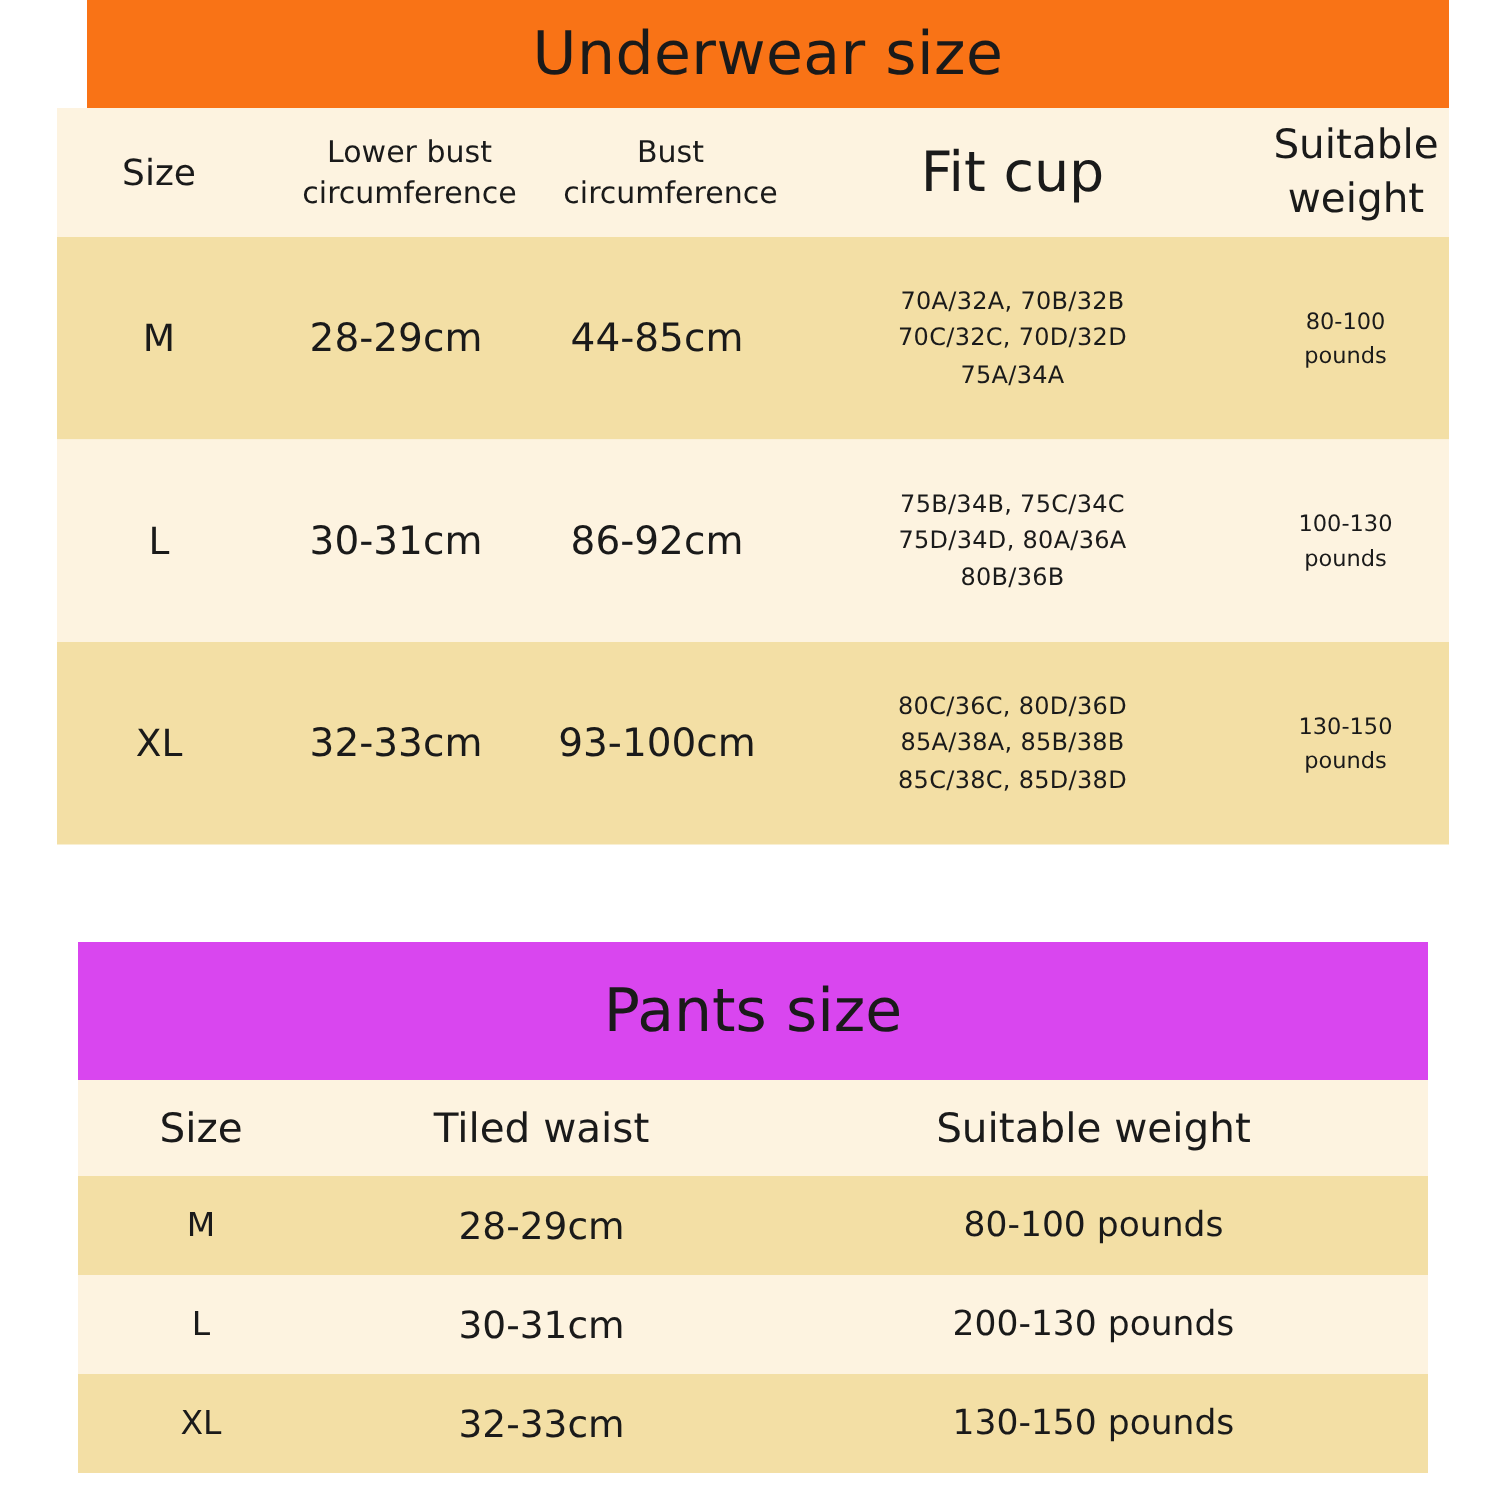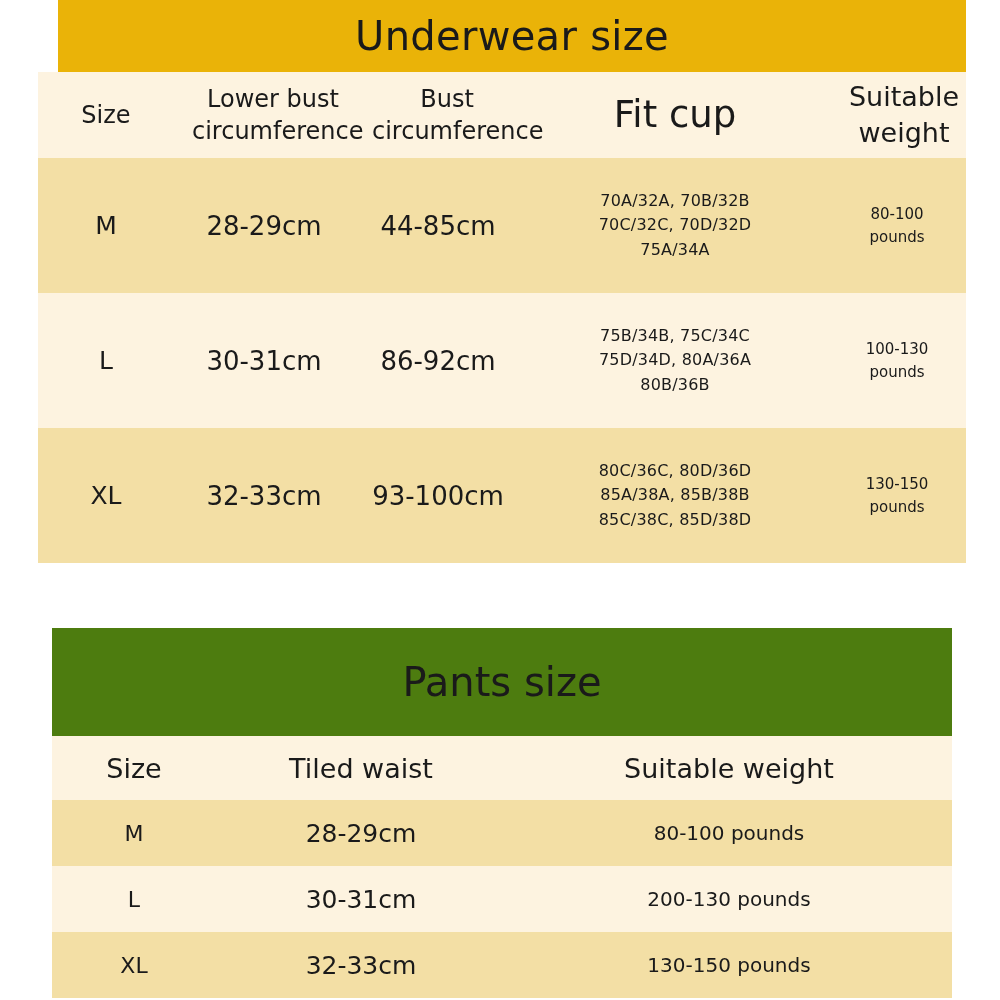--- a/index.html
+++ b/index.html
@@ -22,21 +22,21 @@
   }
 
   
   .uw-block {
     position: absolute;
     left: 38px;
     top: 0px;
     width: 928px;
   }
   .uw-title {
-    background: #eab308;
+    background: #f97316;
     height: 72px;
     display: flex;
     align-items: center;
     justify-content: center;
     font-size: 40px;
     color: #1a1a1a;
     letter-spacing: 0.3px;
     margin-left: 20px;
   }
   .uw-table {
@@ -67,21 +67,21 @@
 
   .hdr-cell {
     height: 86px;
     font-size: 21px;
     line-height: 1.35;
     color: #1a1a1a;
   }
   .hdr-size { font-size: 24px; }
   .hdr-cup  { font-size: 37px; }
   .hdr-two {
-    font-size: 24px;
+    font-size: 20px;
     text-align: left;
     padding-left: 18px !important;
   }
   .hdr-two span { display: block; }
   .hdr-weight {
     font-size: 27px;
     text-align: left;
     padding-left: 14px !important;
   }
   .hdr-weight span { display: block; }
@@ -102,22 +102,22 @@
   .cell-weight span { display: block; }
 
   
   .pt-block {
     position: absolute;
     left: 52px;
     top: 628px;
     width: 900px;
   }
   .pt-title {
-    background: #4d7c0f;
-    height: 108px;
+    background: #d946ef;
+    height: 92px;
     display: flex;
     align-items: center;
     justify-content: center;
     font-size: 40px;
     color: #1a1a1a;
   }
   .pt-table {
     width: 100%;
     border-collapse: collapse;
     table-layout: fixed;
@@ -131,21 +131,21 @@
   .pt-col-waist  { width: 290px; }
   .pt-col-weight { width: 446px; }
 
   .pt-hdr td {
     height: 64px;
     font-size: 27px;
     background: #fdf3e0;
   }
   .pt-row td {
     height: 66px;
-    font-size: 20px;
+    font-size: 23px;
   }
   .pt-row .pt-waist { font-size: 25px; }
   .pt-row .pt-size  { font-size: 22px; }
 </style>
 </head>
 <body>
 
 <div class="page">
 
   <div class="uw-block">

